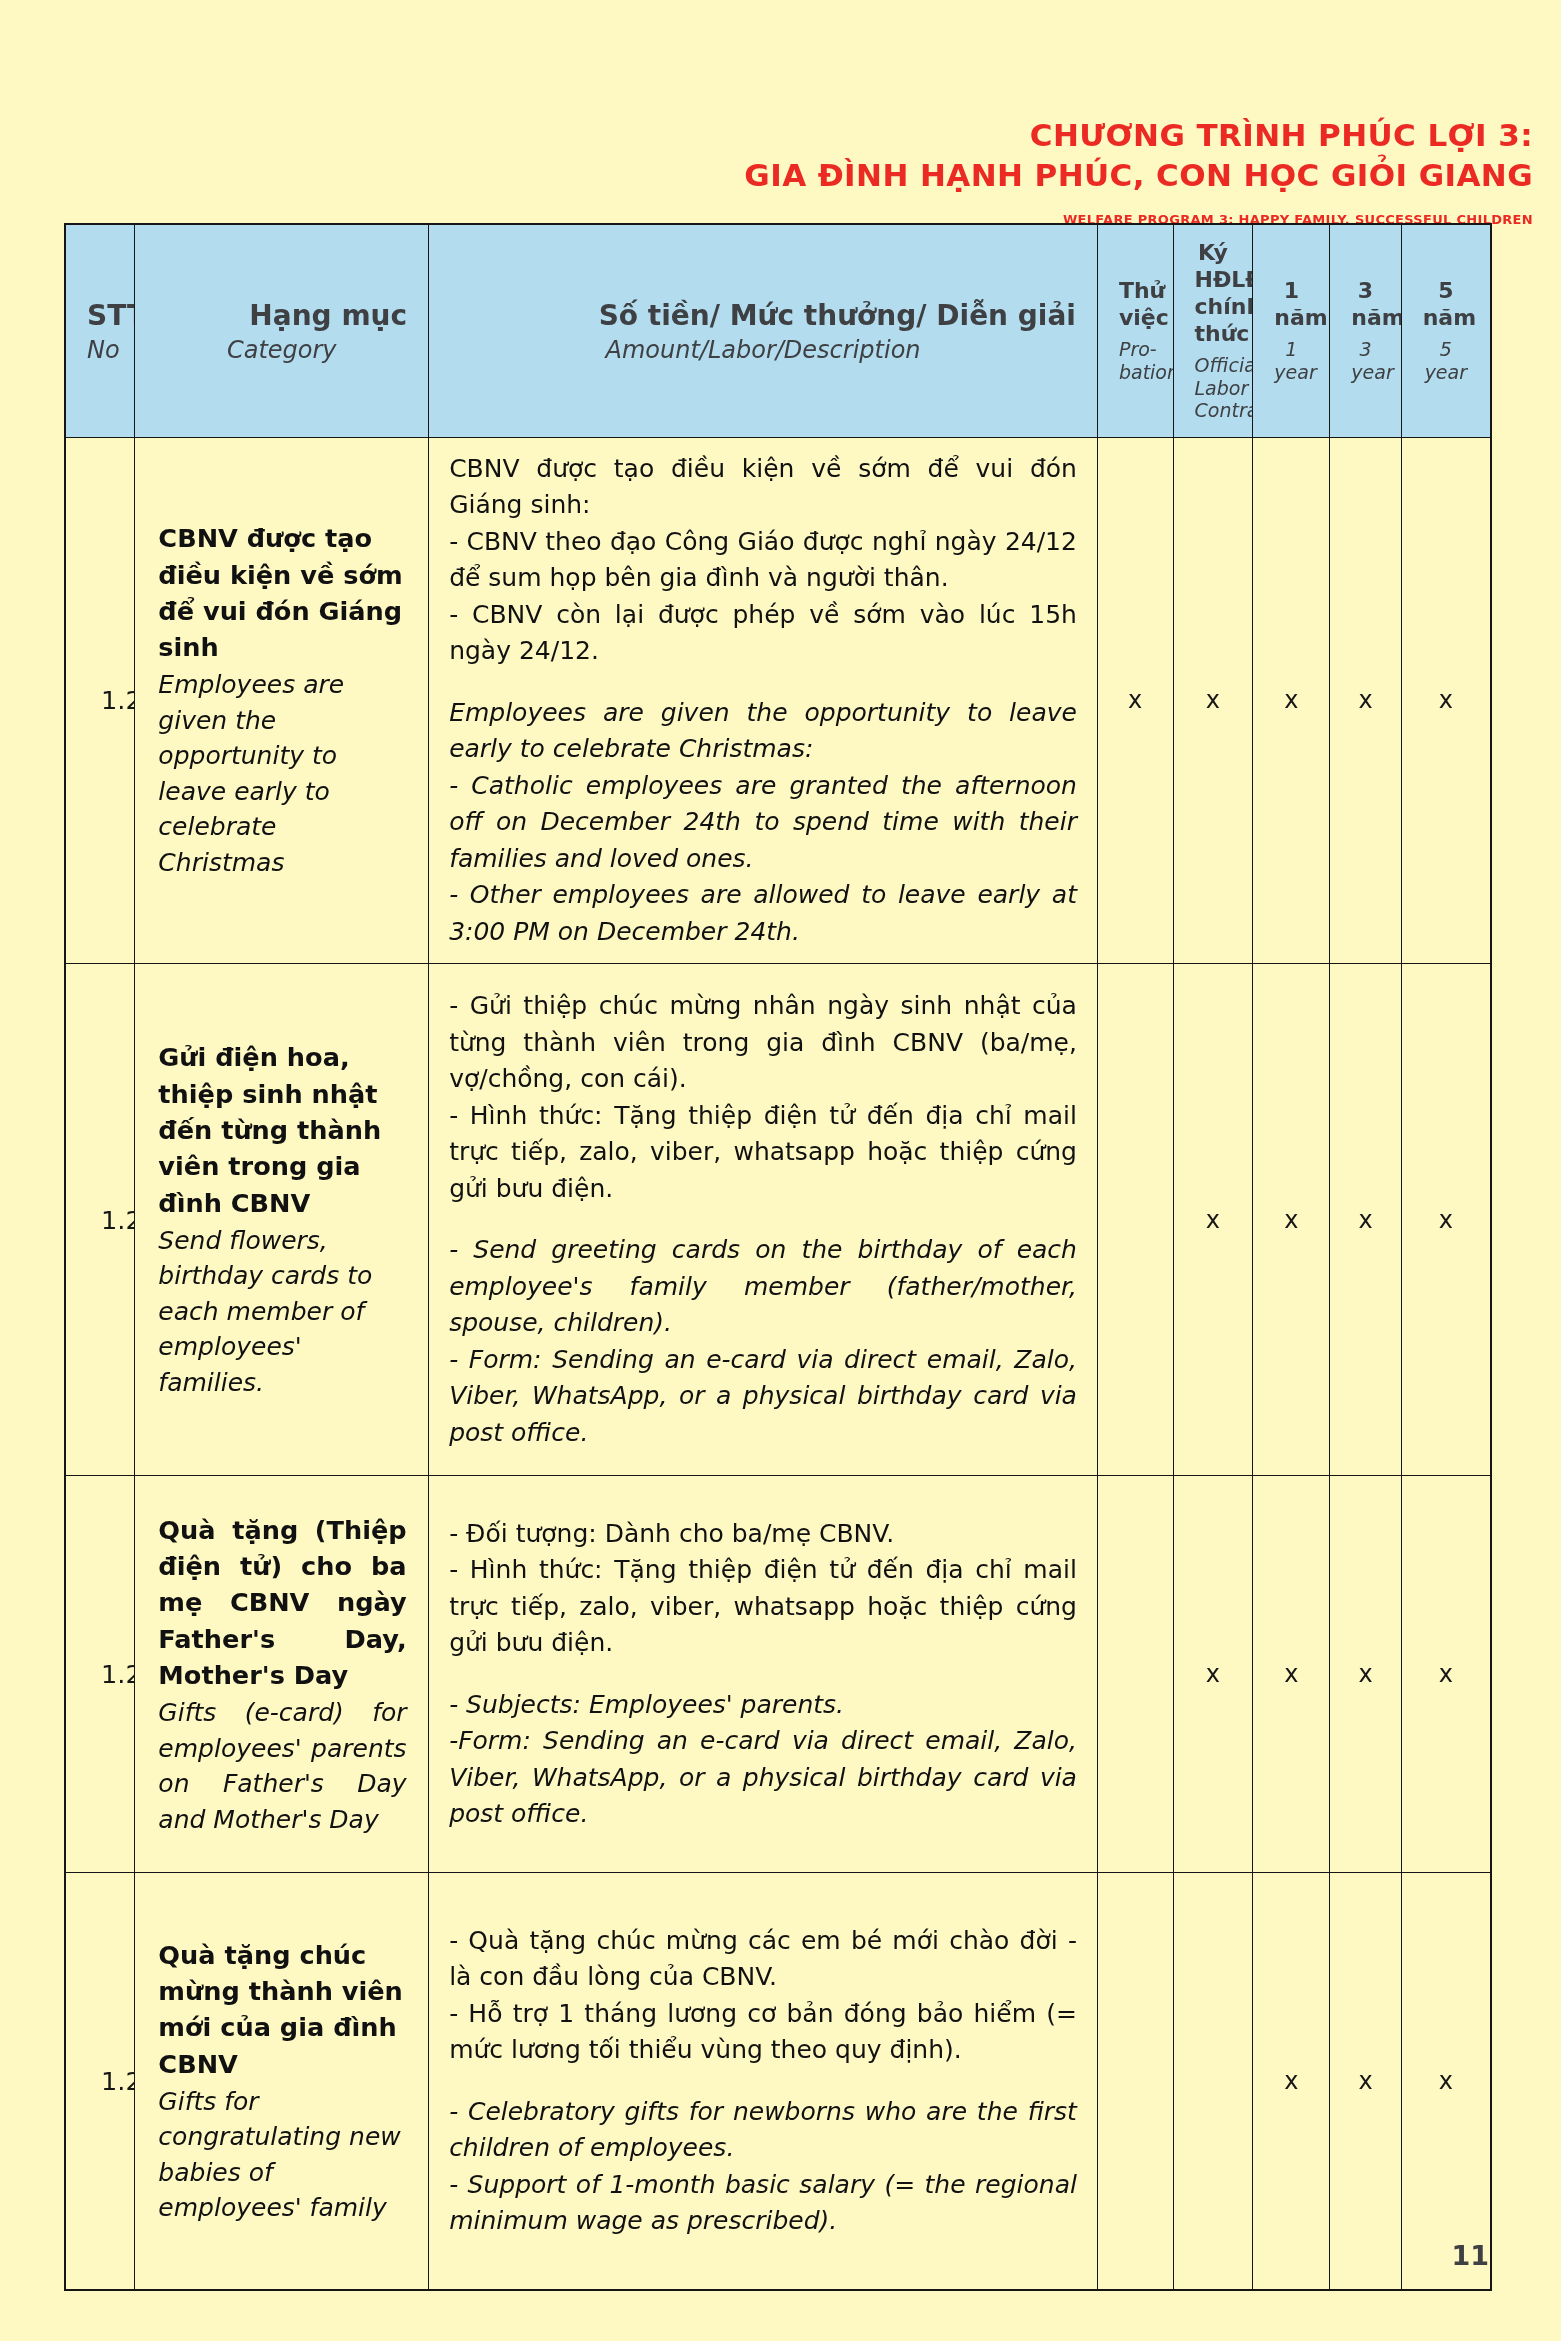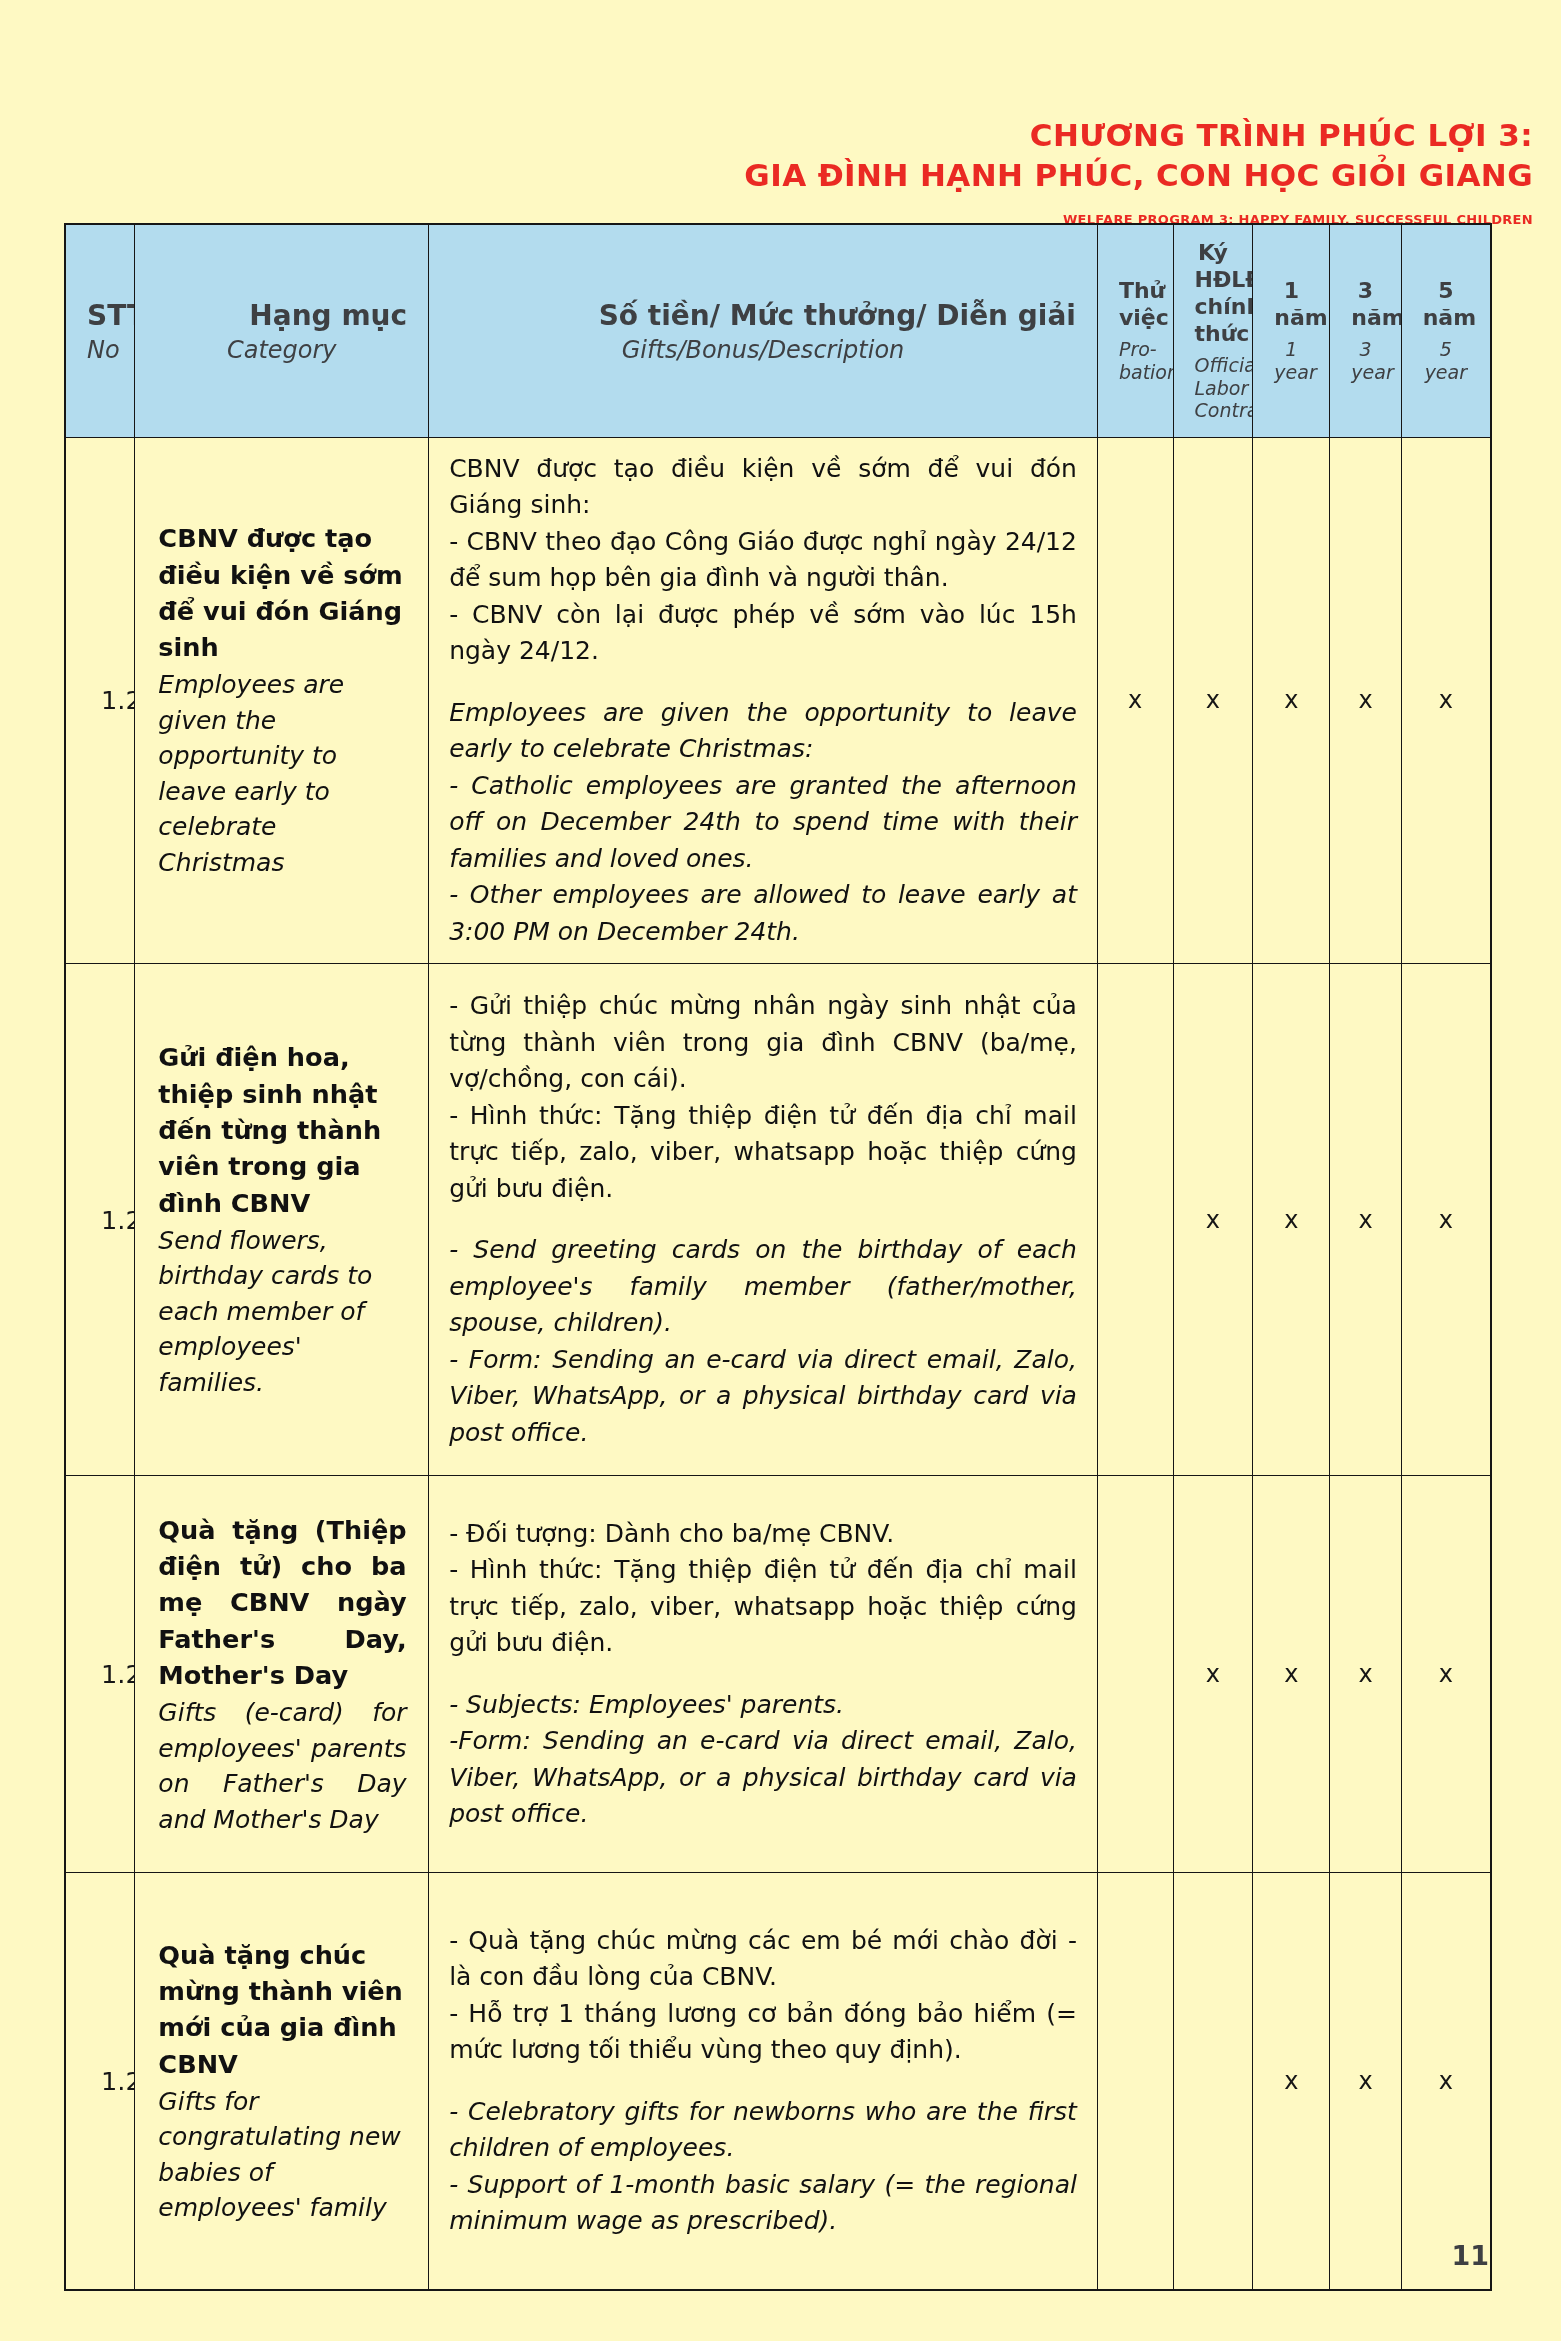--- a/index.html
+++ b/index.html
@@ -78,21 +78,21 @@
         <th>
           <div class="h-main-vi">STT</div>
           <div class="h-main-en">No</div>
         </th>
         <th>
           <div class="h-main-vi">Hạng mục</div>
           <div class="h-main-en">Category</div>
         </th>
         <th>
           <div class="h-main-vi">Số tiền/ Mức thưởng/ Diễn giải</div>
-          <div class="h-main-en">Gifts/Bonus/Description</div>
+          <div class="h-main-en">Amount/Labor/Description</div>
         </th>
         <th>
           <div class="h-small-vi">Thử việc</div>
           <div class="h-small-en">Pro-
 bation</div>
         </th>
         <th>
           <div class="h-small-vi">Ký HĐLĐ chính thức</div>
           <div class="h-small-en">Official Labor Contract</div>
         </th>

